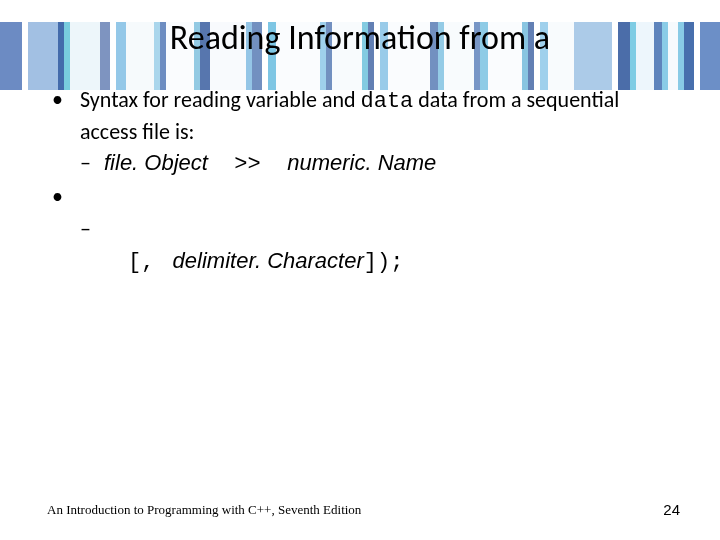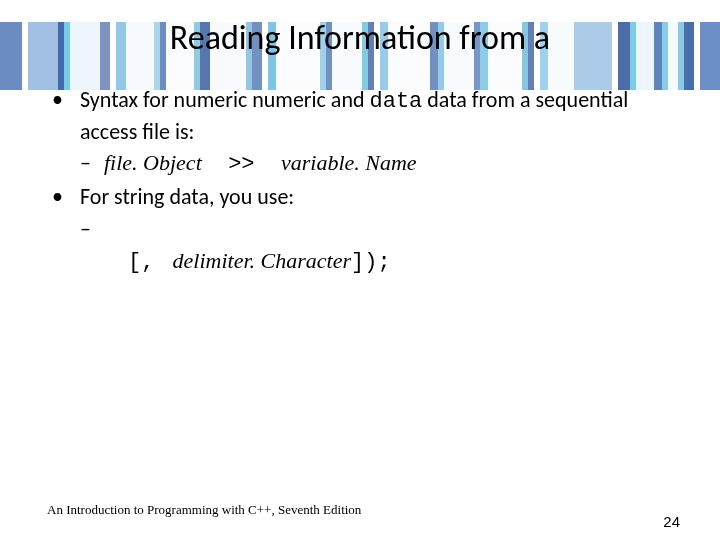--- a/index.html
+++ b/index.html
@@ -70,34 +70,34 @@
     text-align: left;
   }
   .b3-indent {
     padding-left: 76px;
   }
   .mono {
     font-family: "Courier New", Courier, monospace;
   }
   .ital {
     font-style: italic;
-    font-family: Liberation Serif, serif;
+    font-family: Liberation Sans, sans-serif;
   }
   .footer-left {
     position: absolute;
     left: 40px;
     bottom: 22px;
     font-size: 13px;
     font-family: Liberation Serif, serif;
     margin-left: 7px;
   }
   .footer-right {
     position: absolute;
     right: 40px;
-    bottom: 10px;
+    bottom: 22px;
     font-size: 15px;
     font-family: Arial, sans-serif;
   }
 </style>
 </head>
 <body>
 
 <div class="slide">
 
   <div class="bg-bars">
@@ -157,34 +157,33 @@
 
   <div class="title">
     <span>Reading Information from a</span><br>
   </div>
 
   <div class="body">
 
     <div class="b1">
       <div class="marker">•</div>
       <div>
-        <span>Syntax for numeric numeric and </span><span class="mono">data</span><span> data from a sequential access file is:</span>
+        <span>Syntax for reading variable and </span><span class="mono">data</span><span> data from a sequential access file is:</span>
       </div>
     </div>
 
     <div class="b2">
       <div class="marker">–</div>
       <div>
-        <span class="ital">file. Object</span><span class="mono" style="white-space:pre;">  &gt;&gt;  </span><span class="ital">variable. Name</span>
+        <span class="ital">file. Object</span><span class="mono" style="white-space:pre;">  &gt;&gt;  </span><span class="ital">numeric. Name</span>
       </div>
     </div>
 
     <div class="b1">
       <div class="marker">•</div>
-      <div>For string data, you use:</div>
     </div>
 
     <div class="b2">
       <div class="marker">–</div>
     </div>
 
     <div class="b3-indent">
       <span class="mono">[, </span>&nbsp;<span class="ital">delimiter. Character</span><span class="mono">]);</span>
     </div>
 

